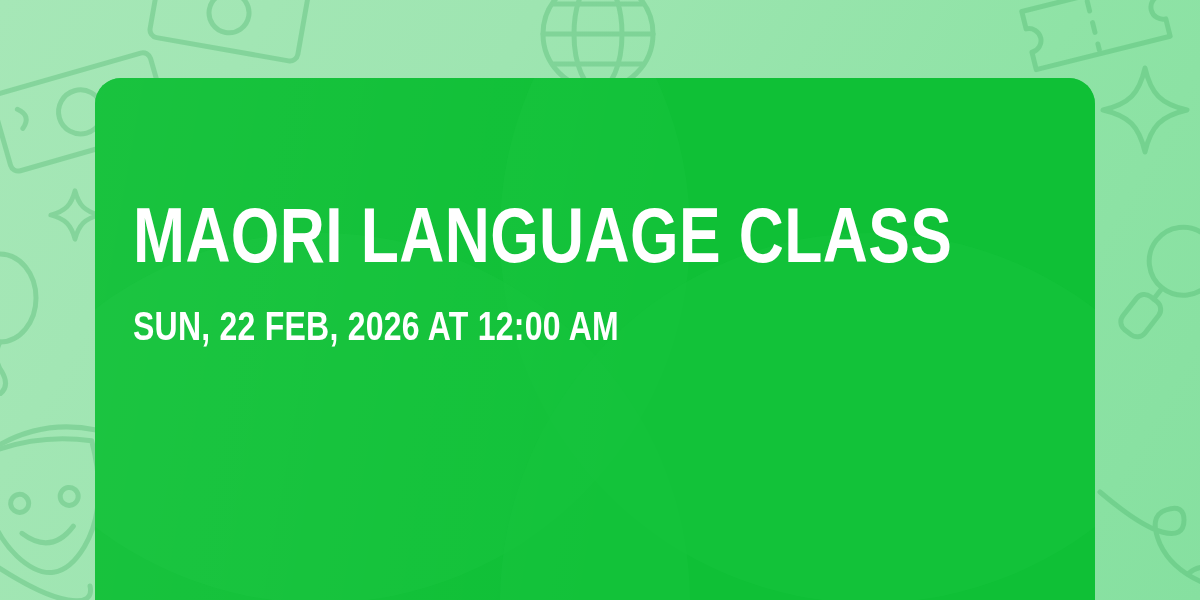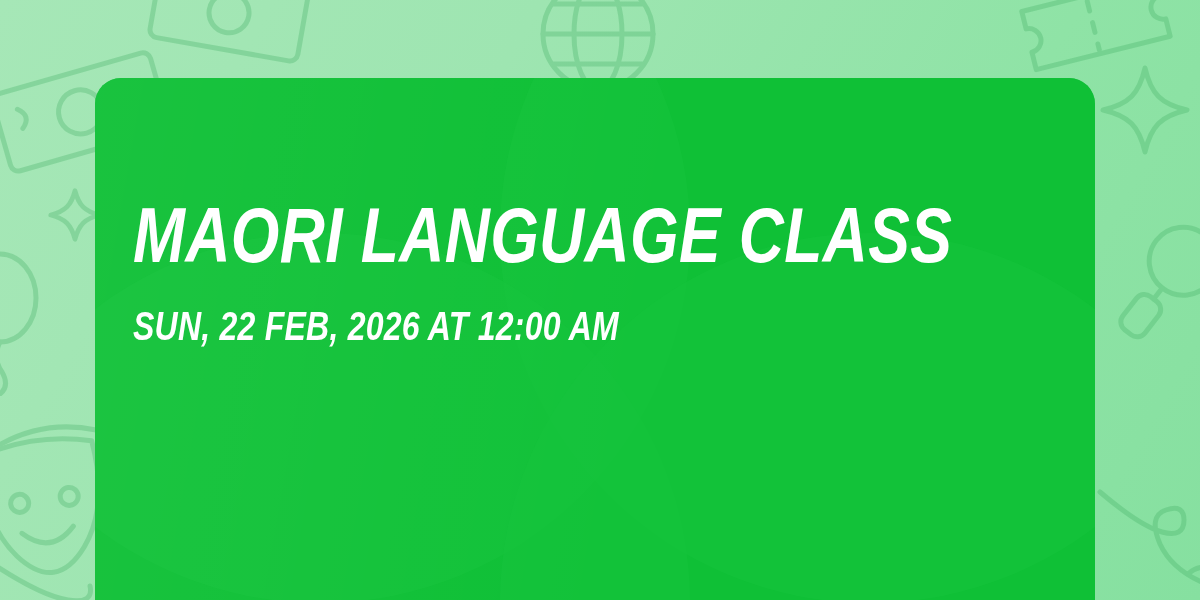--- a/index.html
+++ b/index.html
@@ -67,21 +67,20 @@
     background:linear-gradient(100deg, rgba(255,255,255,.045) 0%, rgba(255,255,255,0) 55%);
     pointer-events:none;
   }
 
   
   .card-content {
     position:absolute;
     left:38px;
     top:120px;
     right:40px;
-    font-style:italic;
   }
 
   .event-title {
     font-family:"Liberation Sans Narrow", "Liberation Sans", sans-serif;
     font-size:78px;
     line-height:0.95;
     font-weight:700;
     letter-spacing:0.5px;
     color:#ffffff;
     text-transform:uppercase;

